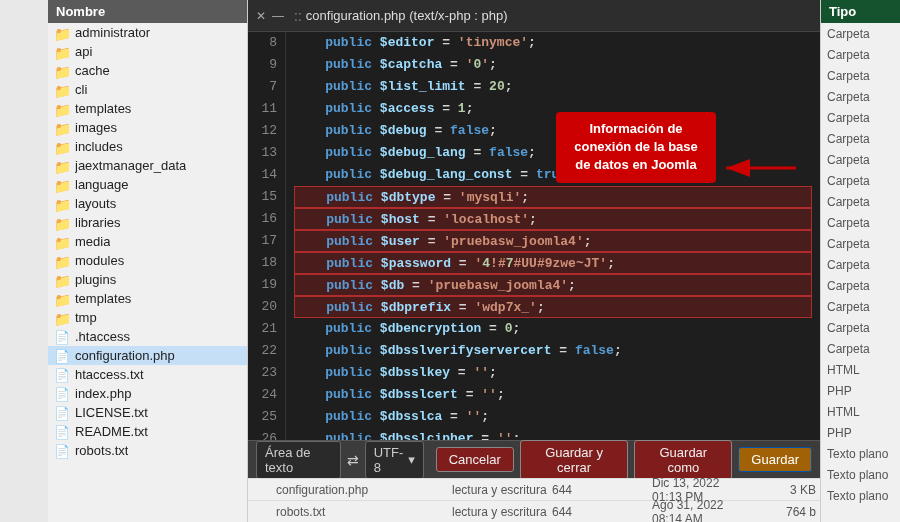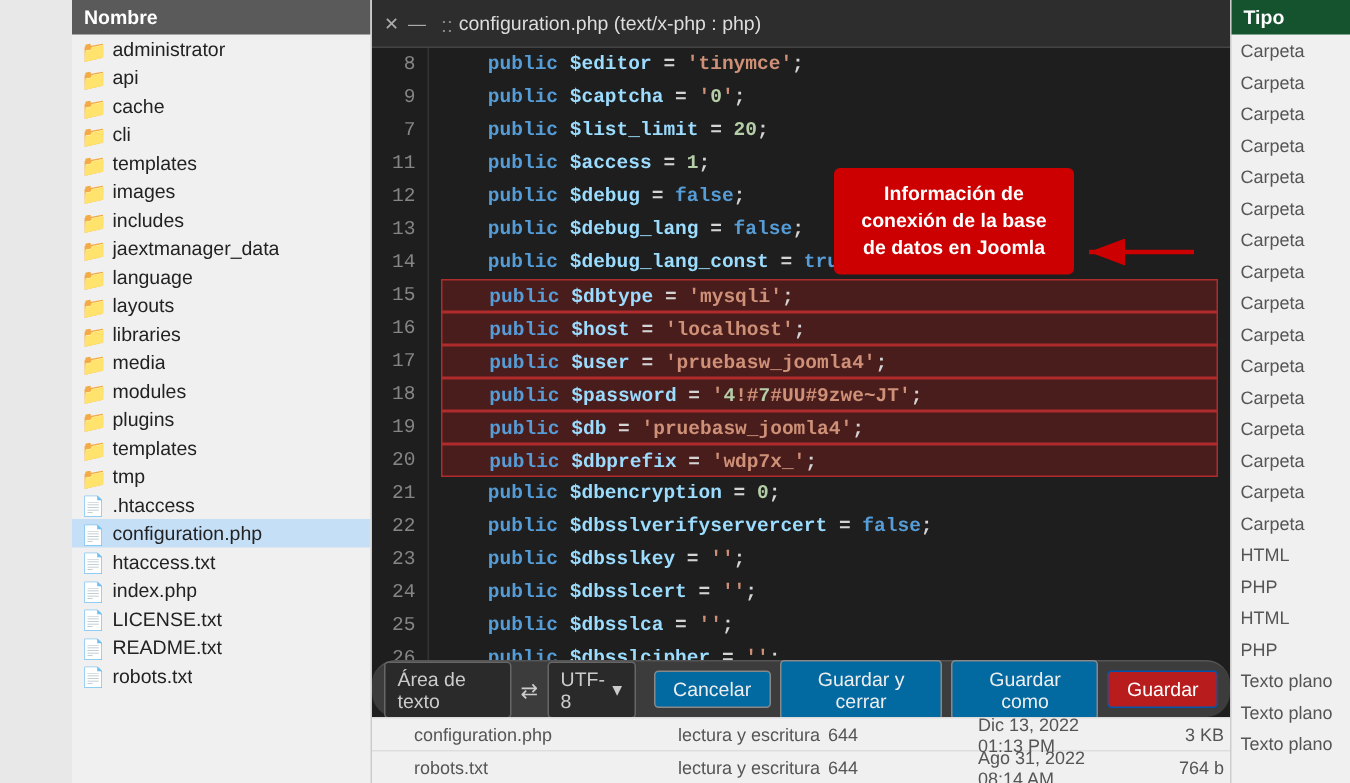--- a/index.html
+++ b/index.html
@@ -188,21 +188,20 @@
 
     
     .bottom-bar {
       background: #3c3c3c;
       border-top: 1px solid #555;
       display: flex;
       align-items: center;
       padding: 4px 8px;
       gap: 6px;
       height: 38px;
-      border-radius: 16px;
     }
     .bottom-label {
       color: #ccc;
       font-size: 13px;
       padding: 3px 8px;
       border: 1px solid #666;
       background: #2a2a2a;
       border-radius: 3px;
     }
     .bottom-select {
@@ -217,25 +216,25 @@
       align-items: center;
       gap: 4px;
     }
     .bottom-spacer { flex: 1; }
     .bottom-btn {
       font-size: 13px;
       padding: 4px 12px;
       border-radius: 3px;
       cursor: pointer;
       border: 1px solid #888;
-      background: #0369a1;
+      background: #7f1d1d;
       color: #eee;
     }
     .bottom-btn-primary {
-      background: #b91c1c;
+      background: #a16207;
       border-color: #0055aa;
       color: white;
     }
     .bottom-icon {
       color: #ccc;
       font-size: 14px;
     }
 
     
     .file-table-bottom {

